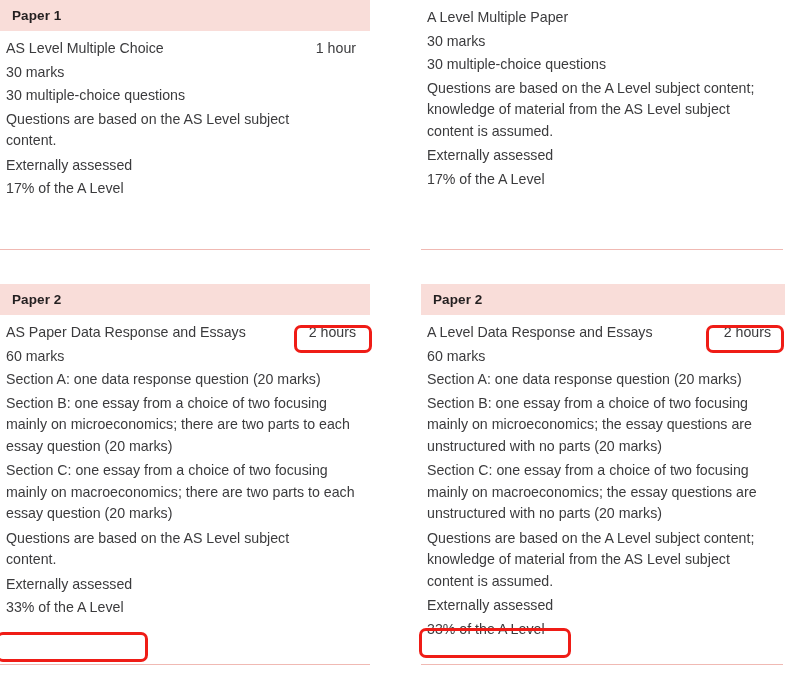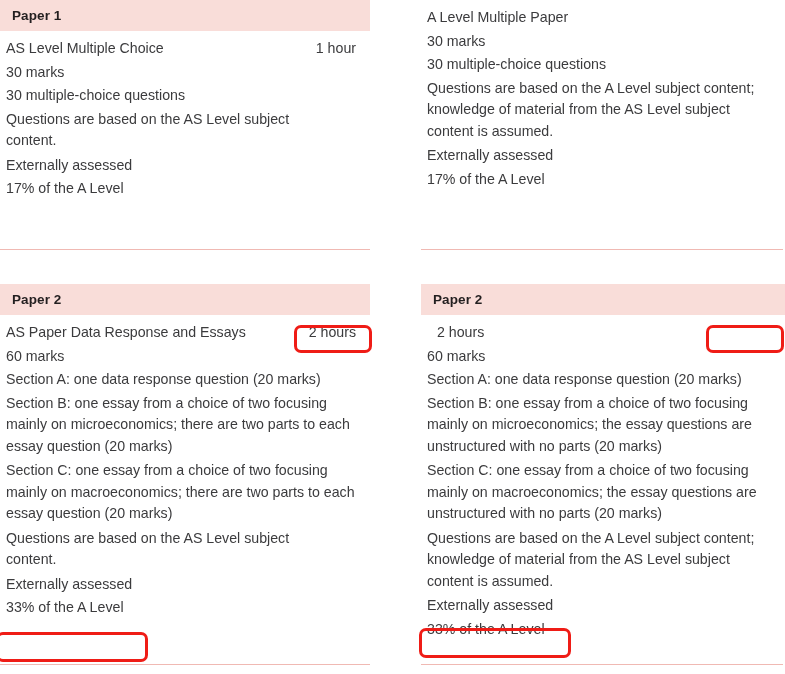--- a/index.html
+++ b/index.html
@@ -156,20 +156,21 @@
       <div class="line">33% of the A Level</div>
     </div>
   </div>
 
   <div class="paper-block cell-p4">
     <div class="paper-header">
       <span class="paper-header-title">Paper 2</span>
     </div>
     <div class="paper-body">
       <div class="line line-first">
+        <span>A Level Data Response and Essays</span>
         <span class="duration">2 hours</span>
       </div>
       <div class="line">60 marks</div>
       <div class="line">Section A: one data response question (20 marks)</div>
       <div class="line para" style="padding-right:10px;">Section B: one essay from a choice of two focusing mainly on microeconomics; the essay questions are unstructured with no parts (20 marks)</div>
       <div class="line para" style="padding-right:10px;">Section C: one essay from a choice of two focusing mainly on macroeconomics; the essay questions are unstructured with no parts (20 marks)</div>
       <div class="line para" style="padding-right:8px;">Questions are based on the A Level subject content; knowledge of material from the AS Level subject content is assumed.</div>
       <div class="line">Externally assessed</div>
       <div class="line">33% of the A Level</div>
     </div>

